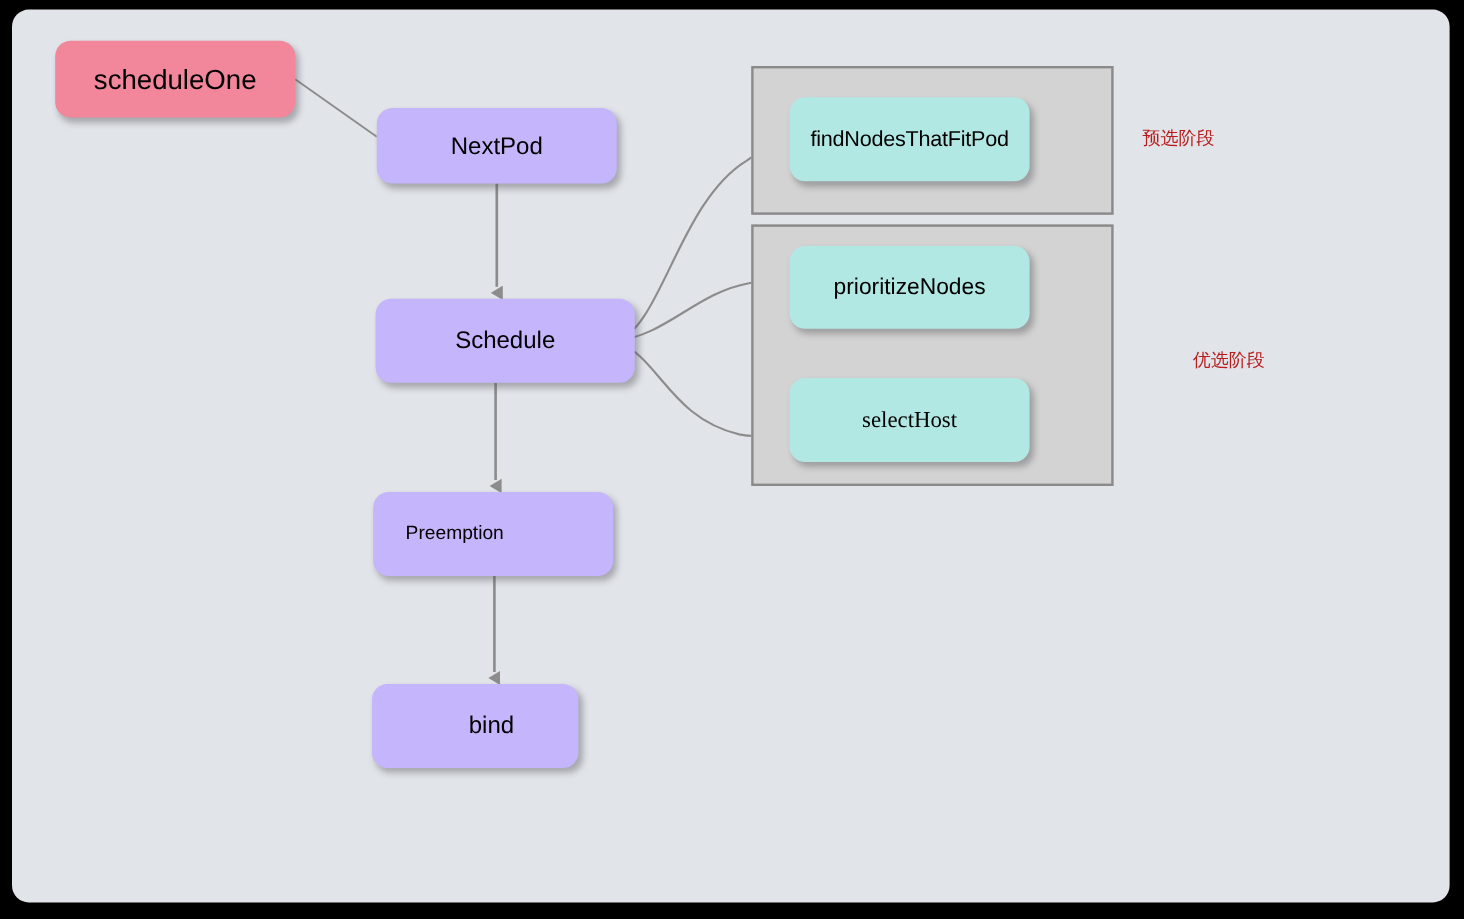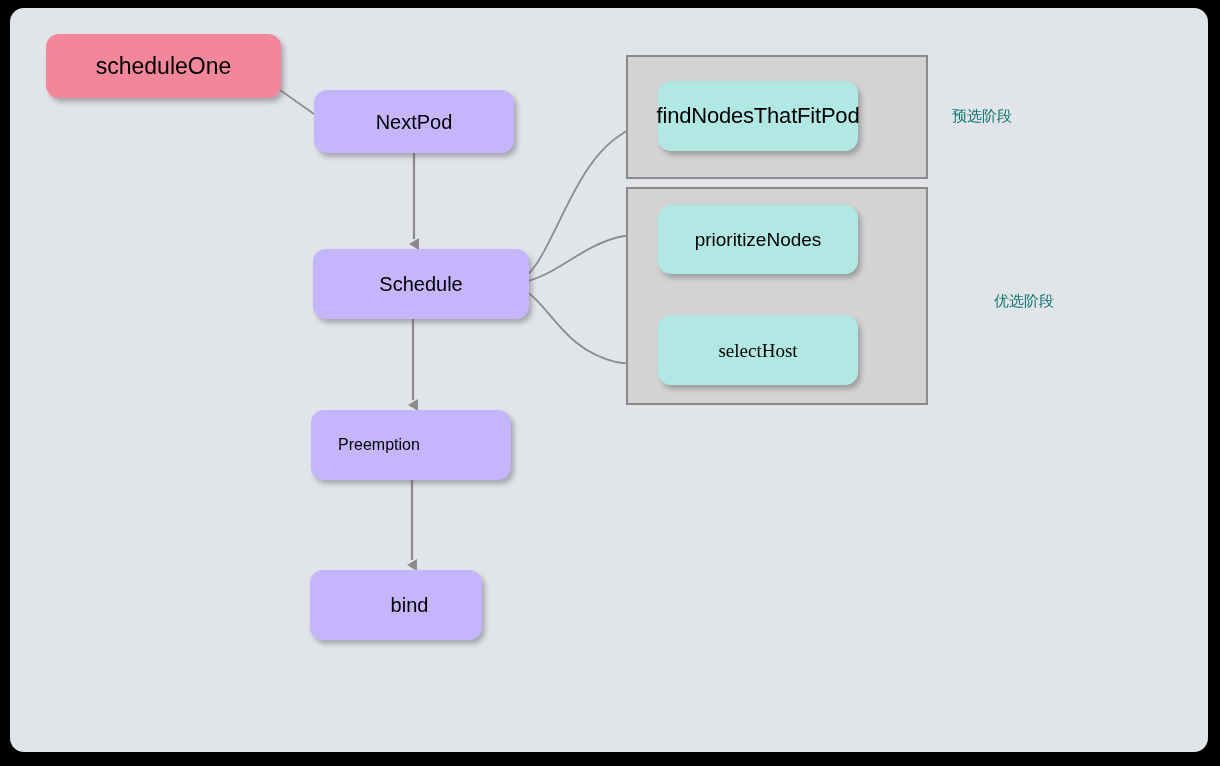--- a/index.html
+++ b/index.html
@@ -62,21 +62,21 @@
     background: #b2e8e4;
   }
 
   .node-label {
     white-space: nowrap;
     line-height: 1;
   }
 
   
   #node-scheduleone {
-    left: 36px; top: 26px; width: 235px; height: 64px;
+    left: 36px; top: 26px; width: 200px; height: 64px;
     justify-content: center;
   }
   #node-scheduleone .node-label { font-size: 23px; }
 
   #node-nextpod {
     left: 304px; top: 82px; width: 200px; height: 63px;
     justify-content: center;
   }
   #node-nextpod .node-label { font-size: 20px; }
 
@@ -97,21 +97,21 @@
     left: 300px; top: 562px; width: 172px; height: 70px;
     justify-content: center;
     padding-left: 27px;
   }
   #node-bind .node-label { font-size: 20px; }
 
   #node-findnodes {
     left: 648px; top: 73px; width: 200px; height: 70px;
     justify-content: center;
   }
-  #node-findnodes .node-label { font-size: 22px; letter-spacing: -0.2px; }
+  #node-findnodes .node-label { font-size: 18px; letter-spacing: -0.2px; }
 
   #node-prioritize {
     left: 648px; top: 197px; width: 200px; height: 69px;
     justify-content: center;
   }
   #node-prioritize .node-label { font-size: 19px; }
 
   #node-selecthost {
     left: 648px; top: 307px; width: 200px; height: 70px;
     justify-content: center;
@@ -123,21 +123,21 @@
     left: 616px; top: 47px; width: 302px; height: 124px;
   }
   #group-prioritize {
     left: 616px; top: 179px; width: 302px; height: 218px;
   }
 
   
   .phase-label {
     position: absolute;
     font-size: 15px;
-    color: #0f766e;
+    color: #b91c1c;
     white-space: nowrap;
     line-height: 1;
   }
   #label-preselect { left: 942px; top: 100px; }
   #label-prioritize { left: 942px; top: 285px; margin-left: 42px; }
 </style>
 </head>
 <body>
 
 <div id="canvas">

